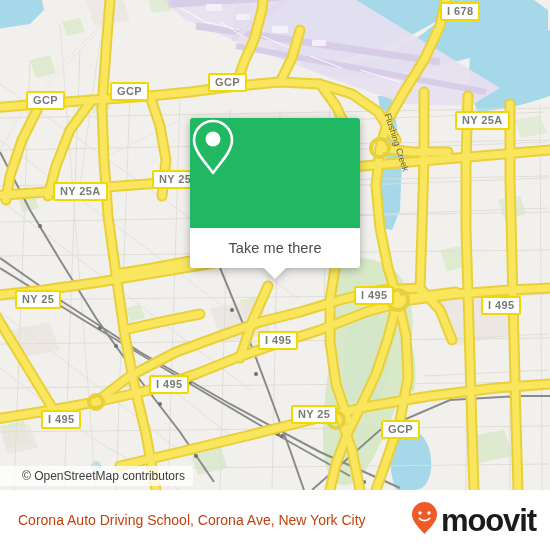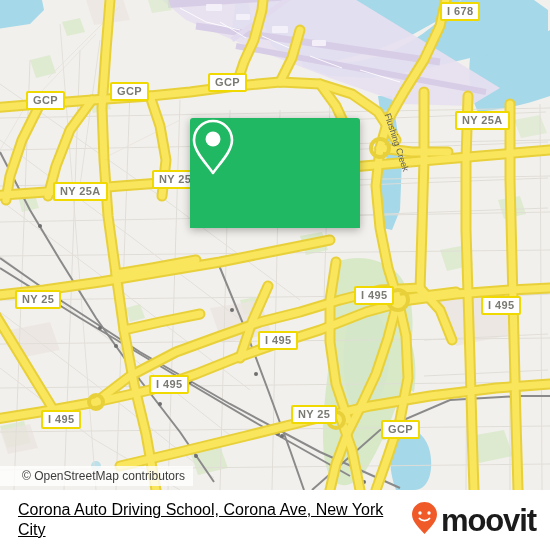--- a/index.html
+++ b/index.html
@@ -104,26 +104,25 @@
     position: absolute;
     left: 0; top: 490px;
     width: 550px; height: 60px;
     background: #ffffff;
     display: flex;
     align-items: center;
     padding: 0 14px 0 18px;
   }
   #footer-title {
     flex: 1;
-    color: #000000;
-    font-size: 16px;
+    color: #c2410c;
+    font-size: 14px;
     line-height: 20px;
     padding-right: 14px;
     max-width: 400px;
-    text-decoration: underline;
   }
   #brand {
     display: flex;
     align-items: center;
     gap: 3px;
     flex: 0 0 auto;
   }
   #brand-word {
     color: #1b1b1b;
     font-size: 31px;
@@ -404,20 +403,24 @@
 
     <div id="popup">
       <div id="popup-head">
         <span>
           <svg width="46" height="58" viewBox="0 0 46 58">
             <path d="M23 3 C12.5 3 4 11.5 4 22 C4 33.5 16 45 23 55 C30 45 42 33.5 42 22 C42 11.5 33.5 3 23 3 Z" fill="none" stroke="#ffffff" stroke-width="2.6" stroke-linejoin="round"></path>
             <circle cx="23" cy="21" r="7.5" fill="#ffffff"></circle>
           </svg>
         </span>
       </div>
+      <div id="popup-foot">
+        <span id="popup-foot-label">Take me there</span>
+        <span id="popup-tail"></span>
+      </div>
     </div>
 
     <div id="attribution">© OpenStreetMap contributors</div>
   </div>
 
   <div id="footer">
     <div id="footer-title">Corona Auto Driving School, Corona Ave, New York City</div>
     <div id="brand">
       <span>
         <svg width="27" height="34" viewBox="0 0 27 34">

